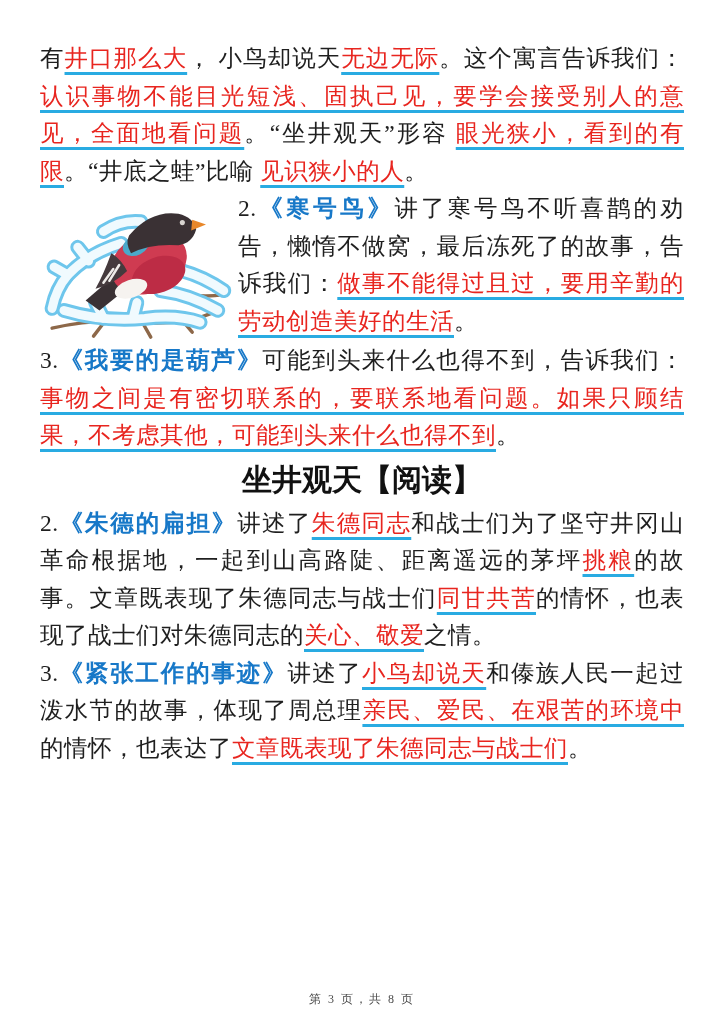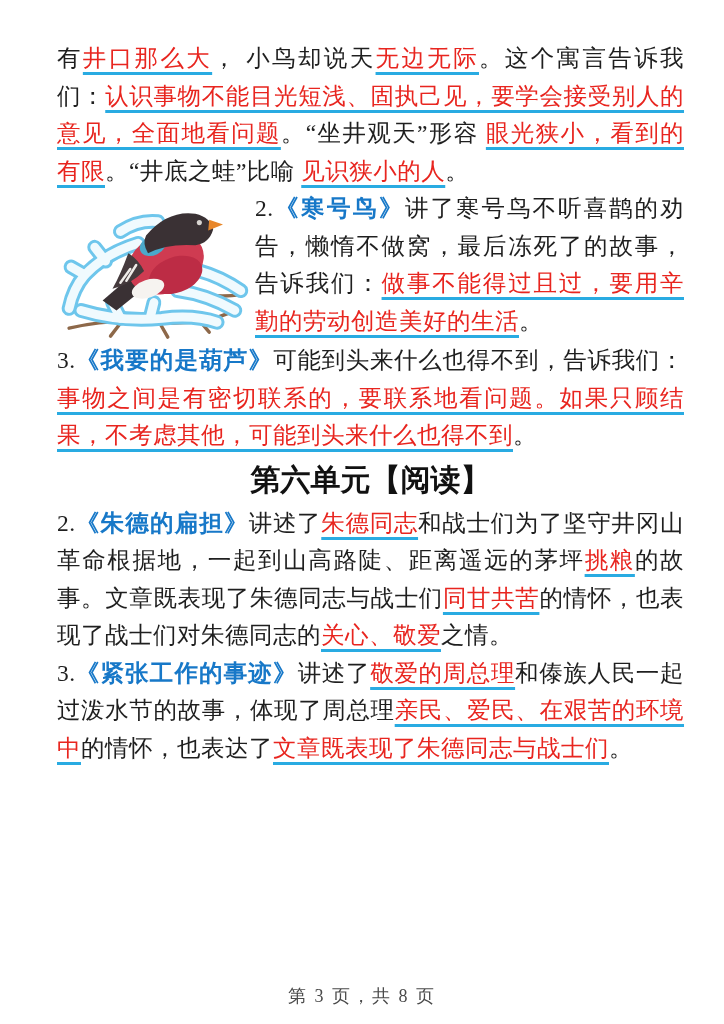--- a/index.html
+++ b/index.html
@@ -3,21 +3,21 @@
 <meta charset="utf-8">
 <style>
   html,body{margin:0;padding:0;background:#ffffff;}
   .page{
     position:relative;
     width:724px;height:1024px;
     background:#ffffff;
     overflow:hidden;
     font-family:"Liberation Serif", serif;
   }
-  .content{padding:40px 40px 0 40px;margin-left:17px;}
+  .content{padding:40px 40px 0 40px;}
   p.body{
     margin:0;
     font-size:23.5px;
     line-height:37.5px;
     text-align:justify;
     color:#1f1f1f;
     letter-spacing:0.5px;
   }
   .seg-t{color:#1f1f1f;}
   .seg-r{
@@ -47,21 +47,21 @@
   .bird-figure{
     float:left;
     width:198px;height:150px;
     margin:2px 6px 0 -6px;
   }
   .clear{clear:both;}
   .footer{
     position:absolute;
     left:0;bottom:16px;width:100%;
     text-align:center;
-    font-size:18px;
+    font-size:12px;
     letter-spacing:2px;
     color:#4a4a4a;
     font-family:"Liberation Serif", serif;
   }
 </style>
 </head>
 <body>
 
 <div class="page">
   <div class="content">
@@ -114,24 +114,24 @@
           <path d="M96,44 Q118,18 146,22 Q162,26 164,38 Q160,52 146,54 Q118,52 98,62 Q92,52 96,44 Z" fill="#3a3134"></path>
           <polygon points="160,28 174,33 159,39" fill="#e8872a"></polygon>
           <circle cx="150" cy="31" r="2.6" fill="#d8d4d0"></circle>
         </g>
       </svg>
       <p class="body"><span class="seg-t">2.</span><span class="seg-b">《寒号鸟》</span><span class="seg-t">讲了寒号鸟不听喜鹊的劝告，懒惰不做窝，最后冻死了的故事，告诉我们：</span><span class="seg-r">做事不能得过且过，要用辛勤的劳动创造美好的生活</span><span class="seg-t">。</span></p>
     </div>
 
     <p class="body clear"><span class="seg-t">3.</span><span class="seg-b">《我要的是葫芦》</span><span class="seg-t">可能到头来什么也得不到，告诉我们：</span><span class="seg-r">事物之间是有密切联系的，要联系地看问题。如果只顾结果，不考虑其他，可能到头来什么也得不到</span><span class="seg-t">。</span></p>
 
-    <h2 class="heading">第六单元【阅读】</h2>
+    <h2 class="heading">坐井观天【阅读】</h2>
 
 
     <p class="body"><span class="seg-t">2.</span><span class="seg-b">《朱德的扁担》</span><span class="seg-t">讲述了</span><span class="seg-r">朱德同志</span><span class="seg-t">和战士们为了坚守井冈山革命根据地，一起到山高路陡、距离遥远的茅坪</span><span class="seg-r">挑粮</span><span class="seg-t">的故事。文章既表现了朱德同志与战士们</span><span class="seg-r">同甘共苦</span><span class="seg-t">的情怀，也表现了战士们对朱德同志的</span><span class="seg-r">关心、敬爱</span><span class="seg-t">之情。</span></p>
 
-    <p class="body"><span class="seg-t">3.</span><span class="seg-b">《紧张工作的事迹》</span><span class="seg-t">讲述了</span><span class="seg-r">敬爱的周总理</span><span class="seg-t">和傣族人民一起过泼水节的故事，体现了周总理</span><span class="seg-r">亲民、爱民、在艰苦的环境中</span><span class="seg-t">的情怀，也表达了</span><span class="seg-r">文章既表现了朱德同志与战士们</span><span class="seg-t">。</span></p>
+    <p class="body"><span class="seg-t">3.</span><span class="seg-b">《紧张工作的事迹》</span><span class="seg-t">讲述了</span><span class="seg-r">小鸟却说天</span><span class="seg-t">和傣族人民一起过泼水节的故事，体现了周总理</span><span class="seg-r">亲民、爱民、在艰苦的环境中</span><span class="seg-t">的情怀，也表达了</span><span class="seg-r">文章既表现了朱德同志与战士们</span><span class="seg-t">。</span></p>
 
 
   </div>
 
   <div class="footer">第 3 页，共 8 页</div>
 </div>
 
 </body></html>

